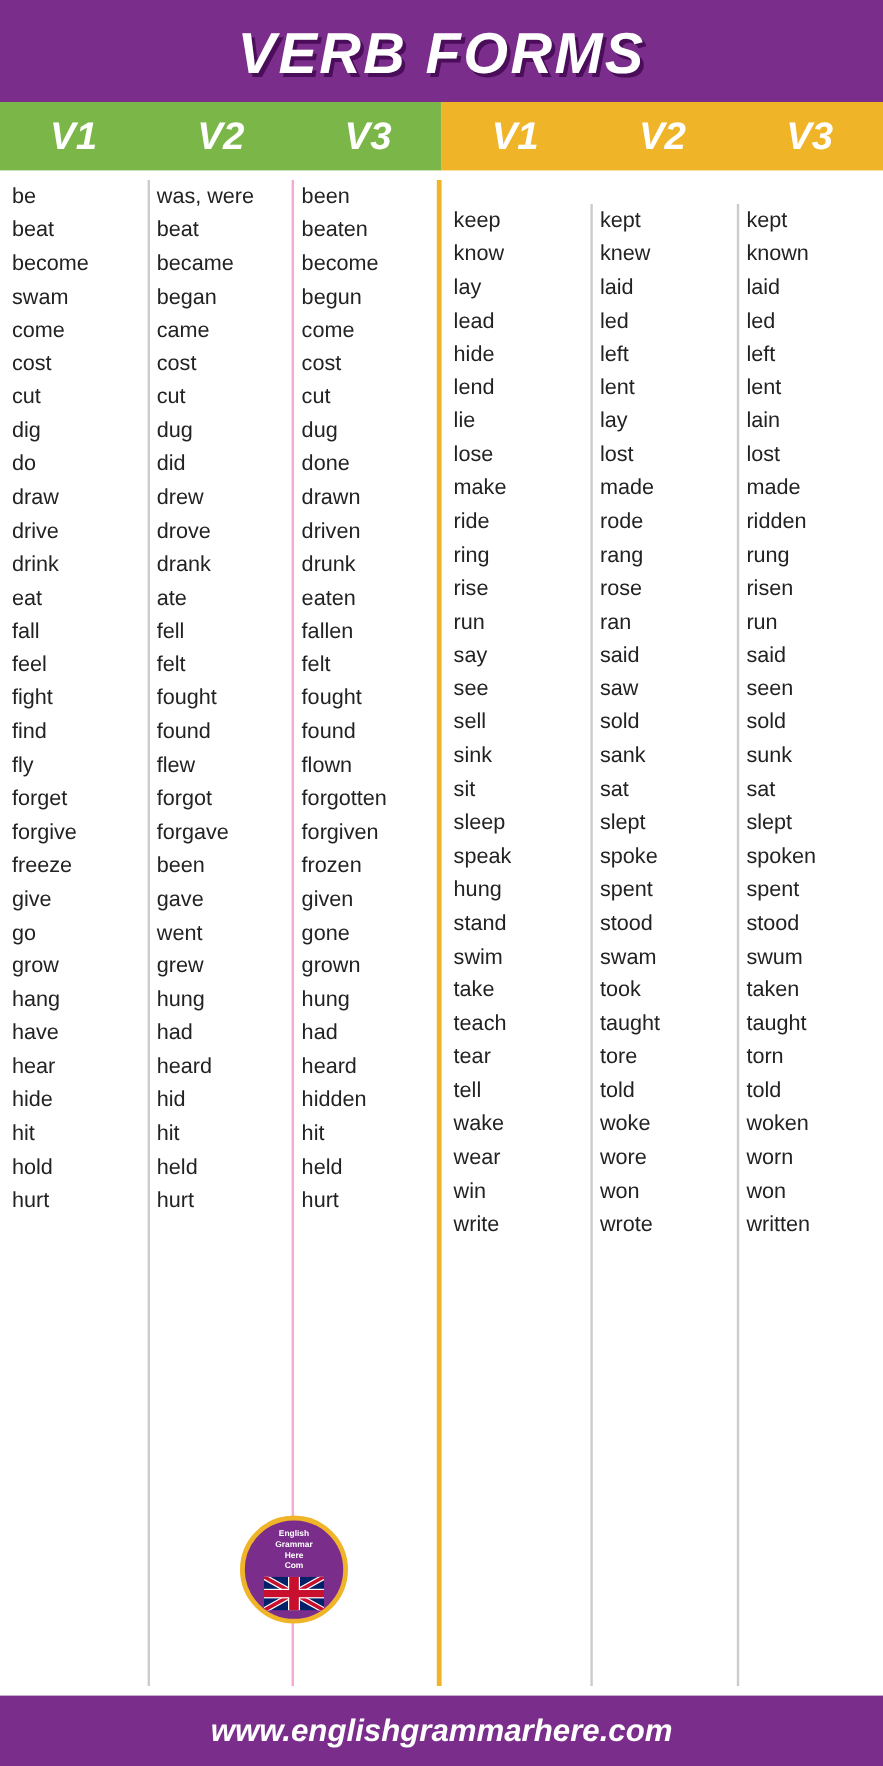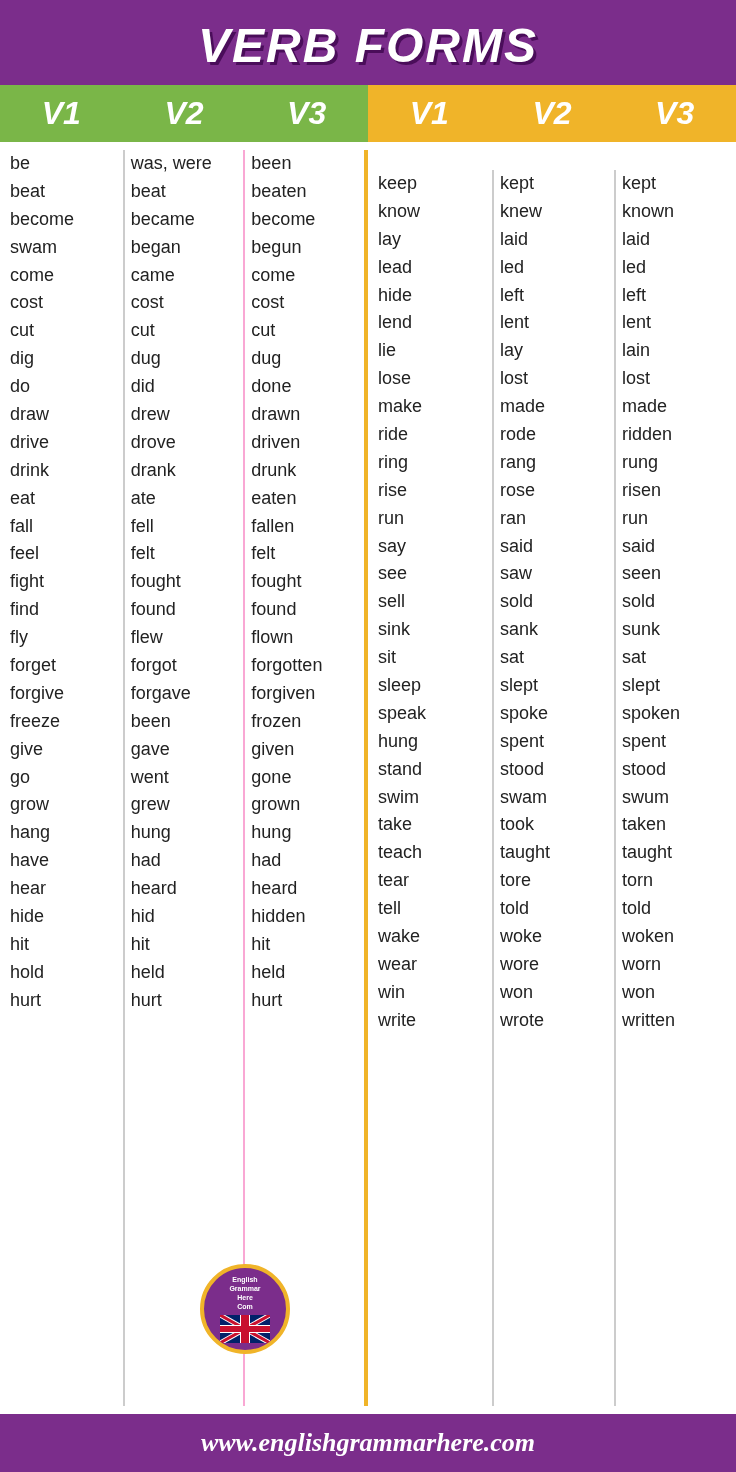--- a/index.html
+++ b/index.html
@@ -83,21 +83,20 @@
     .footer {
       background: #7B2D8B;
       padding: 14px 10px;
       text-align: center;
     }
     .footer-text {
       color: #fff;
       font-size: 26px;
       font-weight: 700;
       font-style: italic;
-      font-family: Liberation Serif, serif;
     }
     .watermark {
       position: absolute;
       bottom: 60px;
       left: 200px;
       width: 90px;
       height: 90px;
       border-radius: 50%;
       background: #7B2D8B;
       border: 4px solid #f0b429;

